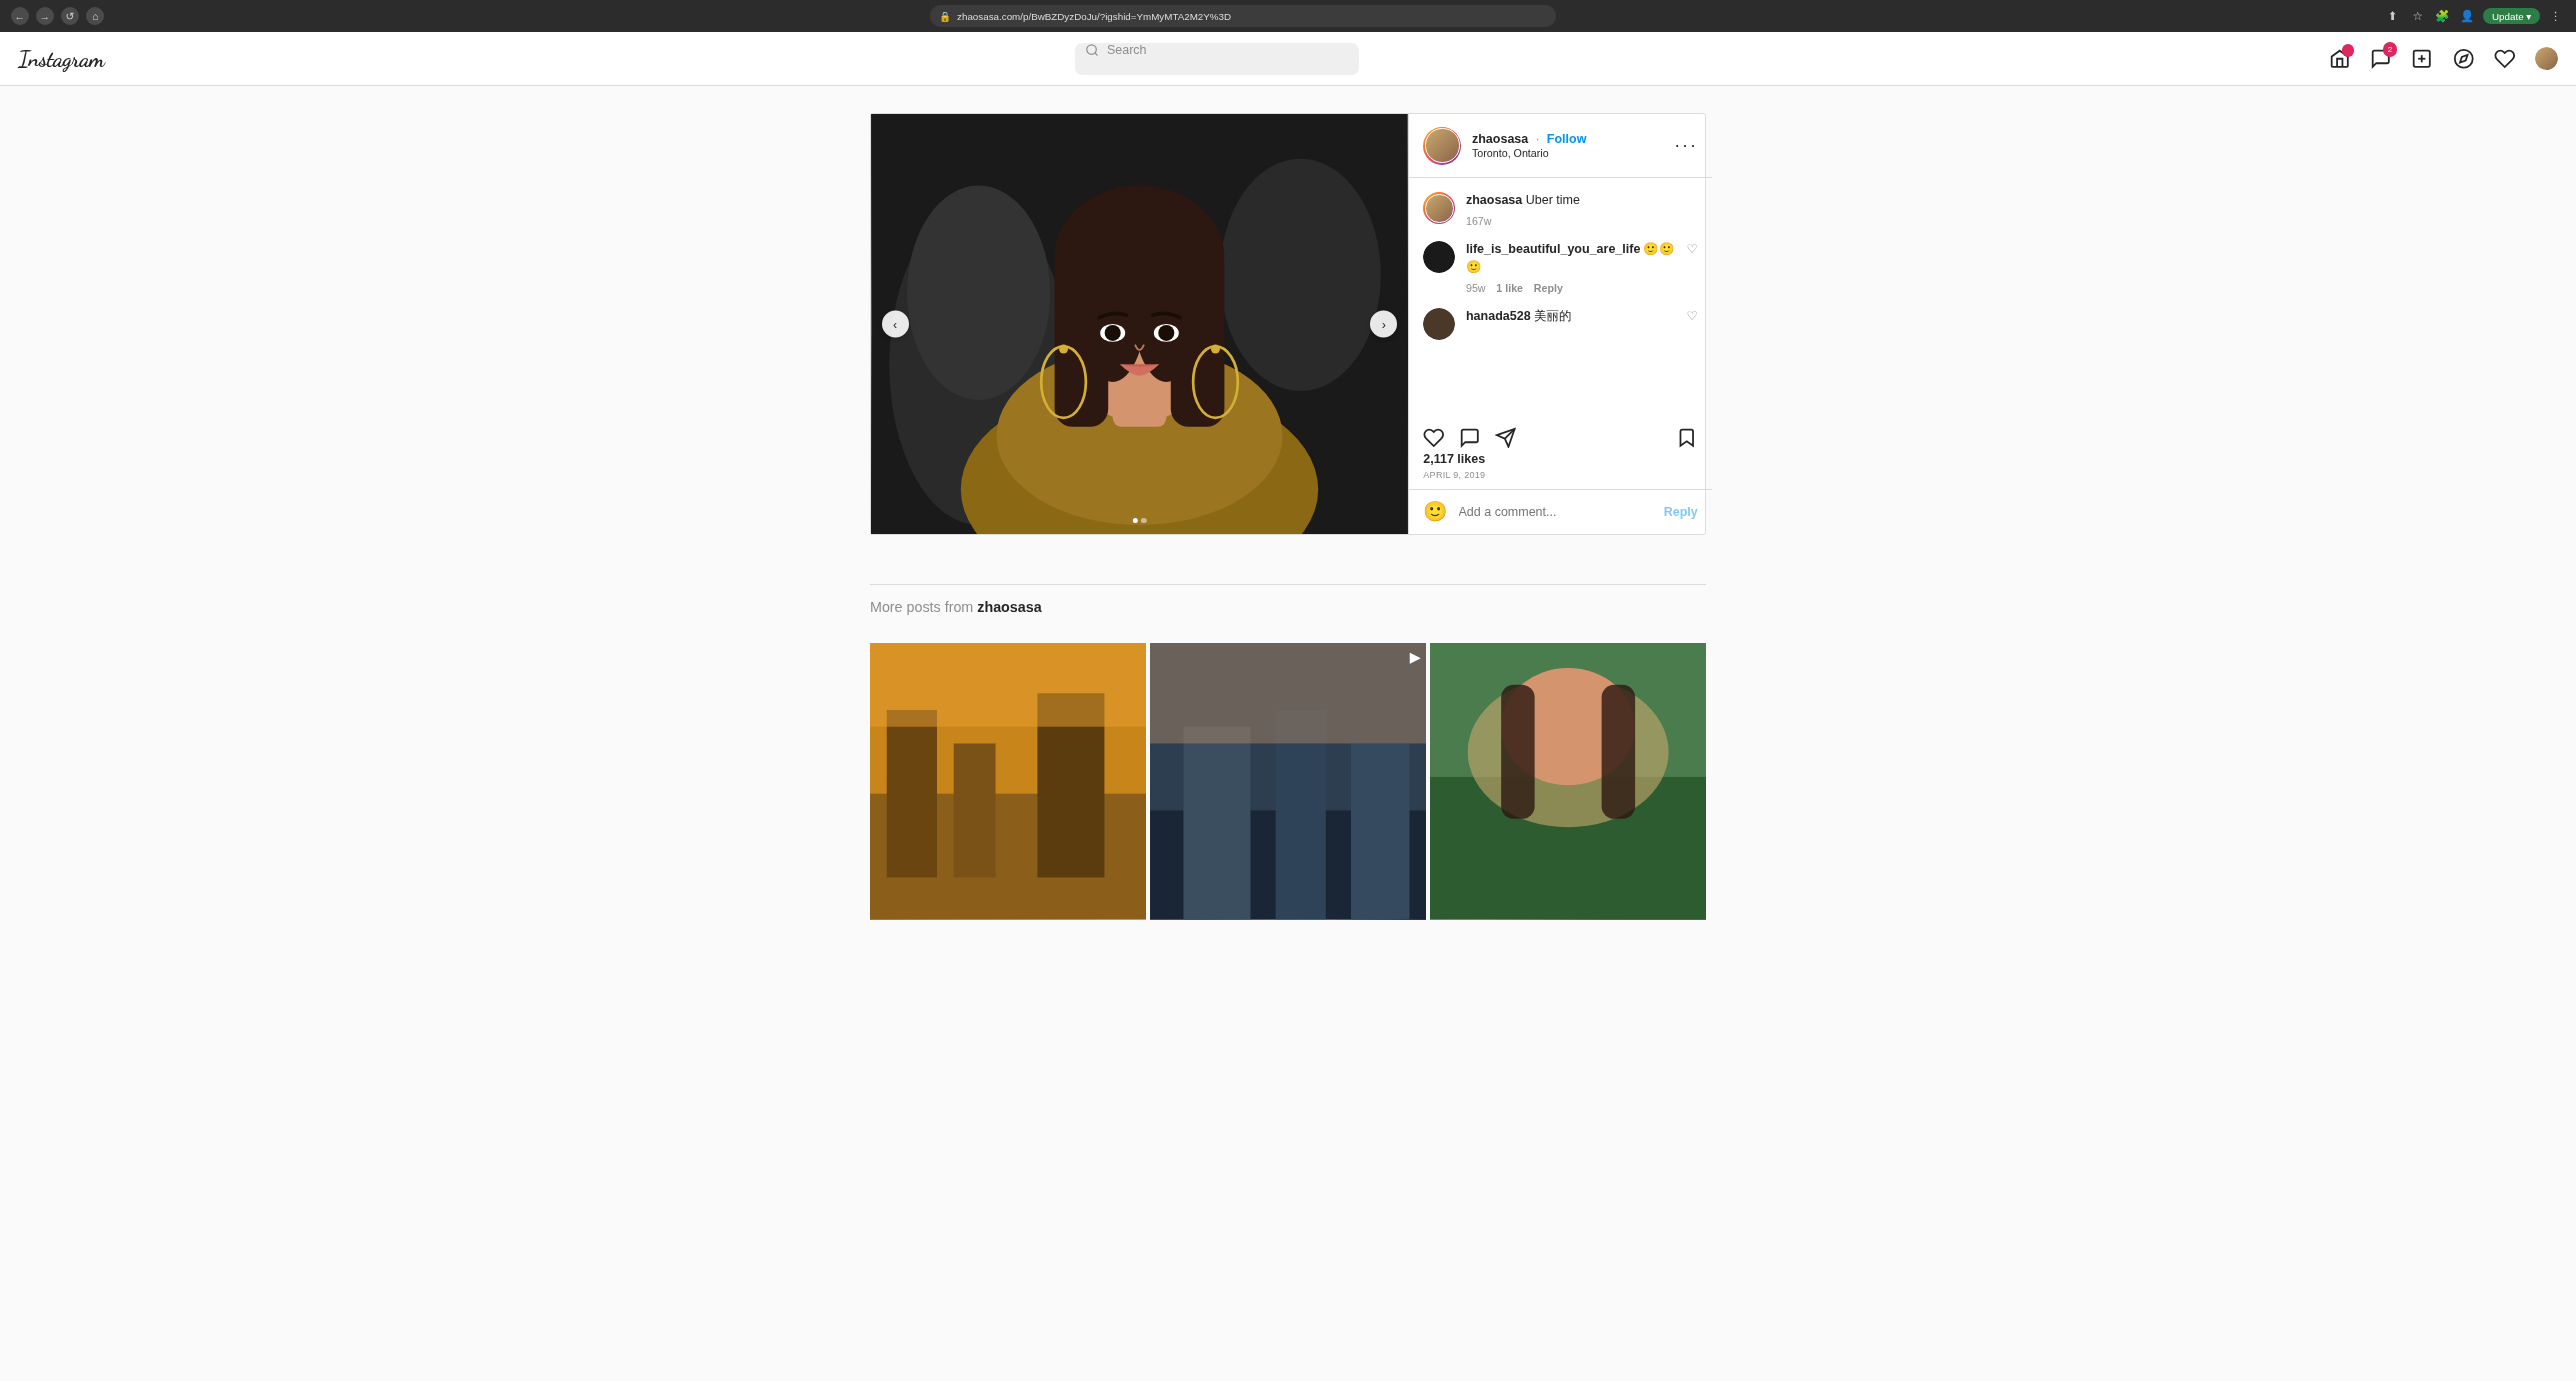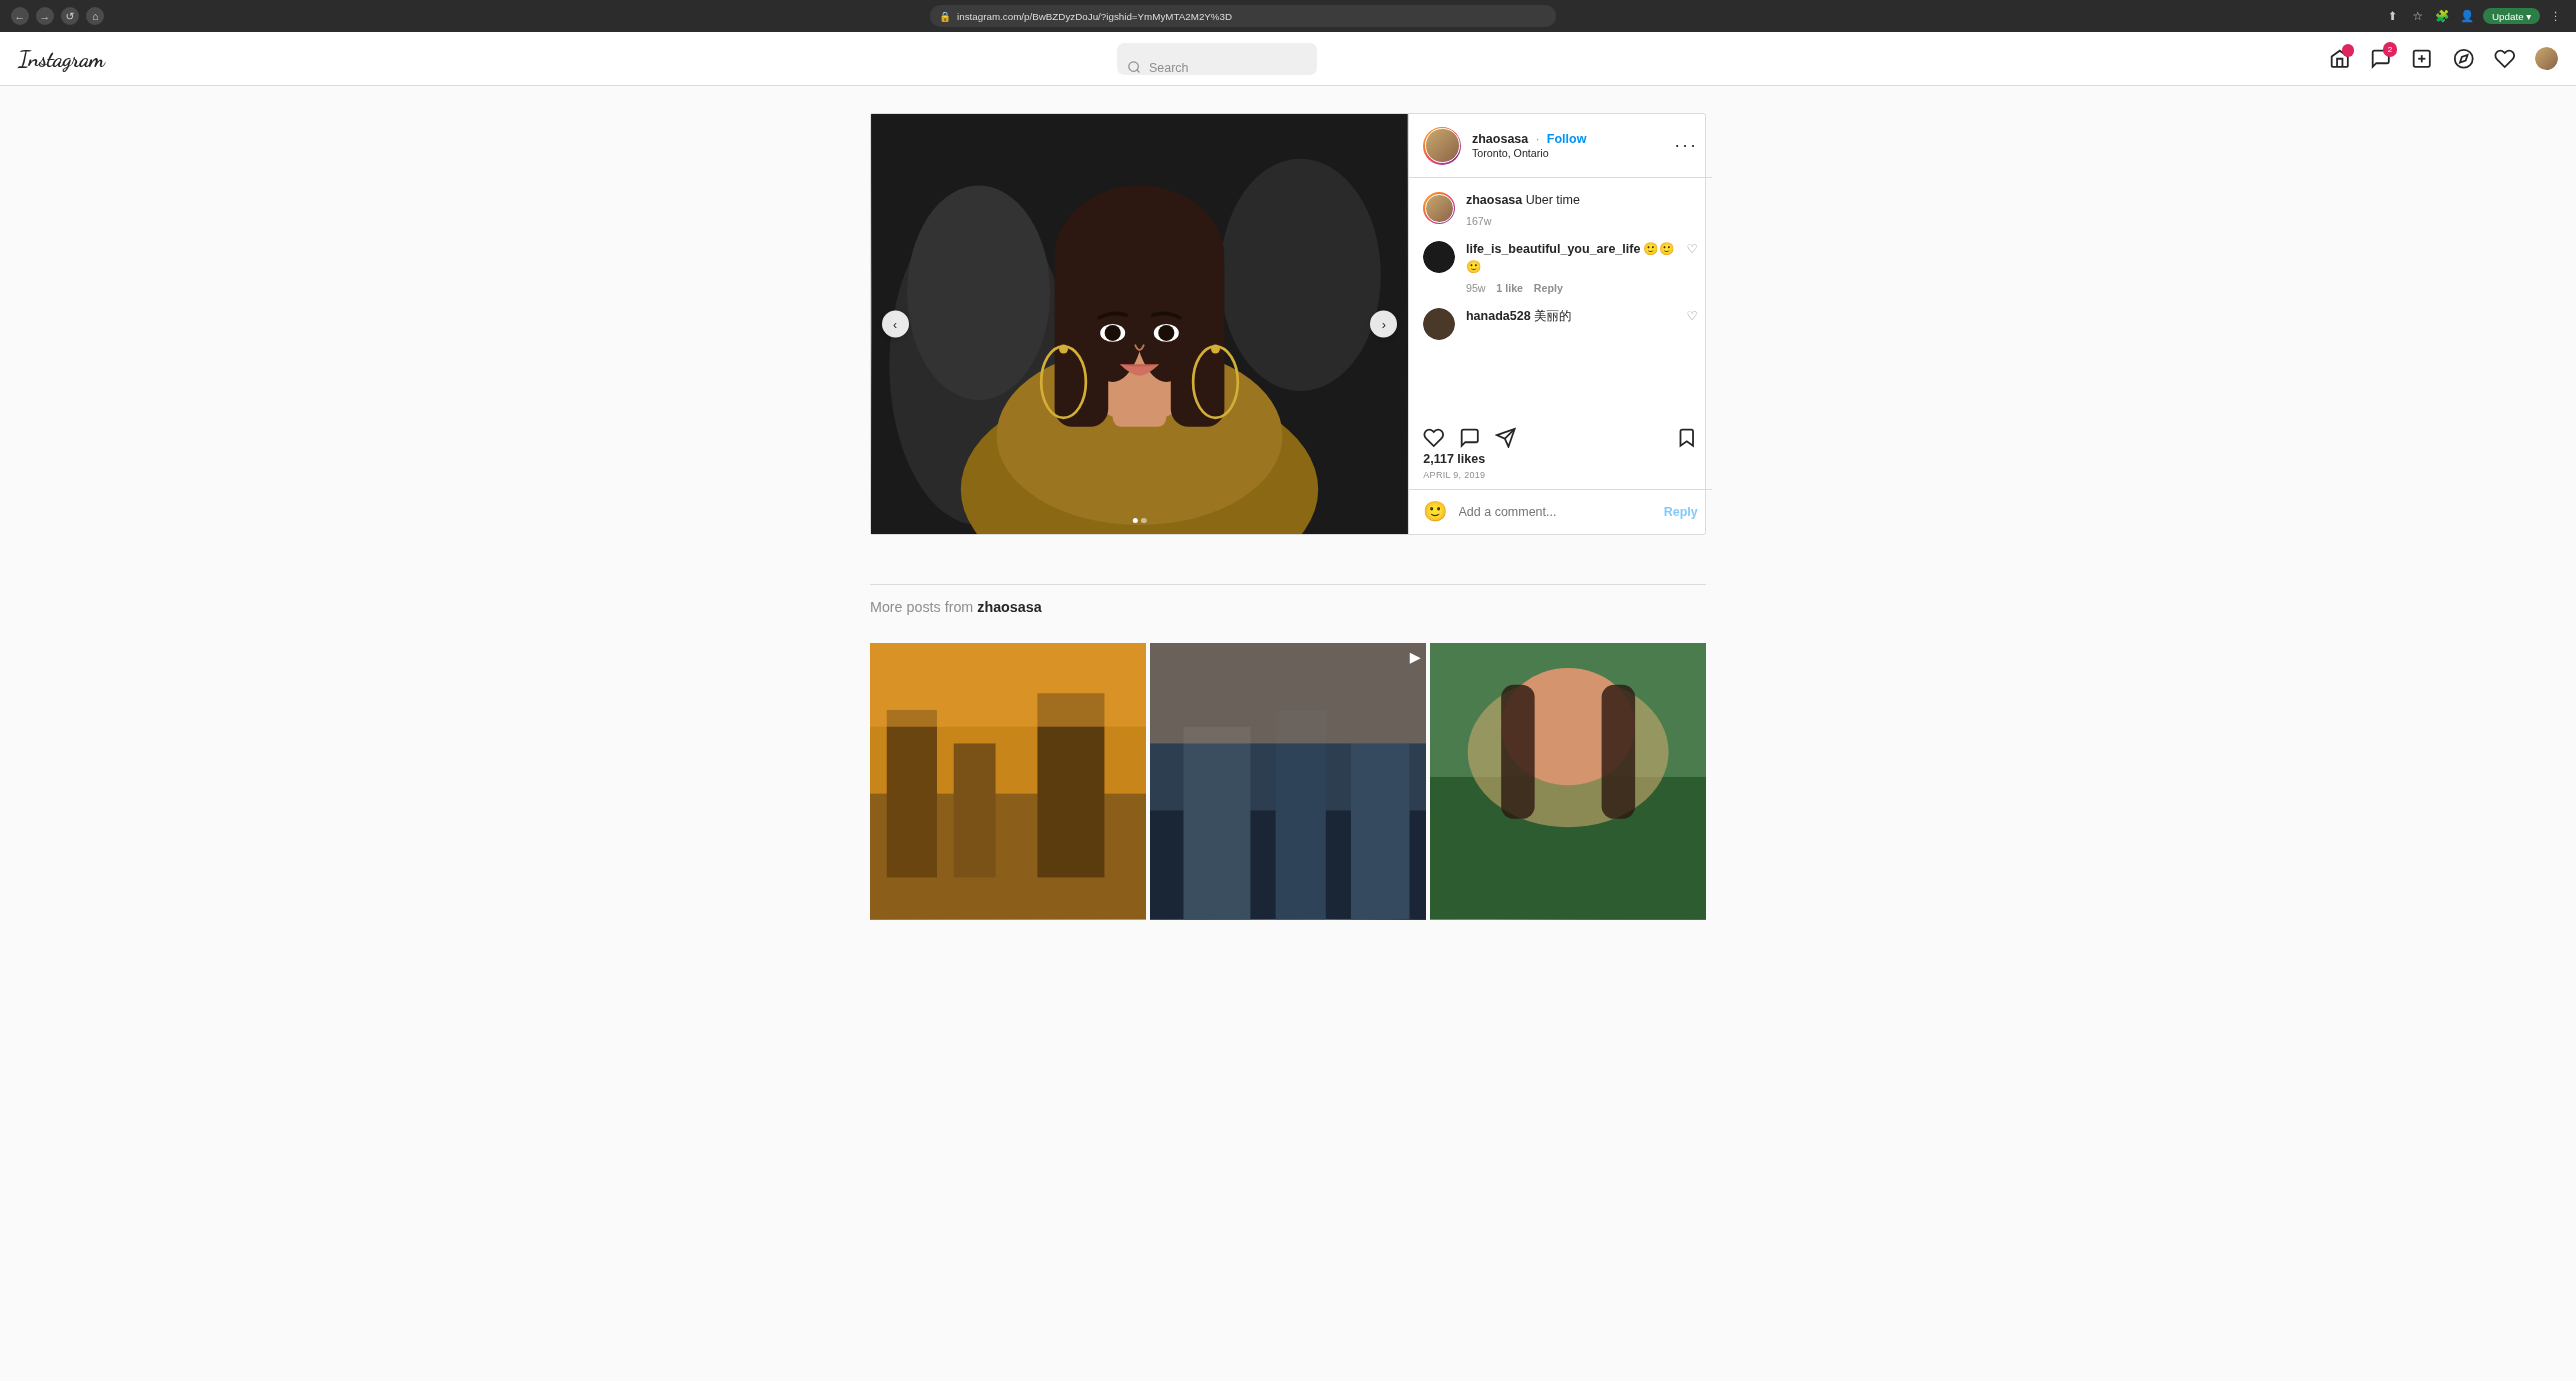--- a/index.html
+++ b/index.html
@@ -78,23 +78,23 @@
       font-size: 23px;
       font-weight: 700;
       color: #262626;
       letter-spacing: -0.4px;
     }
     .ig-search-bar {
       background: #efefef;
       border: none;
       border-radius: 7.2px;
       height: 32px;
-      width: 200px;
-      display: flex;
-      align-items: flex-end;
+      width: 284px;
+      display: flex;
+      align-items: flex-start;
       padding: 0 10.7px;
       gap: 7.2px;
       color: #8e8e8e;
       font-size: 12.5px;
       cursor: text;
     }
     .ig-nav-icons {
       display: flex;
       align-items: center;
       gap: 19.7px;
@@ -461,21 +461,21 @@
 </head>
 <body>
 
 <div class="browser-chrome">
   <button class="browser-nav-btn">←</button>
   <button class="browser-nav-btn">→</button>
   <button class="browser-nav-btn">↺</button>
   <button class="browser-nav-btn">⌂</button>
   <div class="browser-address-bar">
     <span class="lock-icon">🔒</span>
-    <span>instagram.com/p/BwBZDyzDoJu/?igshid=YmMyMTA2M2Y%3D</span>
+    <span>zhaosasa.com/p/BwBZDyzDoJu/?igshid=YmMyMTA2M2Y%3D</span>
   </div>
   <div class="browser-actions">
     <button class="browser-action-btn">⬆</button>
     <button class="browser-action-btn">☆</button>
     <button class="browser-action-btn">🧩</button>
     <button class="browser-action-btn">👤</button>
     <button class="update-btn">
       <span>Update</span>
       <span>▾</span>
     </button>

